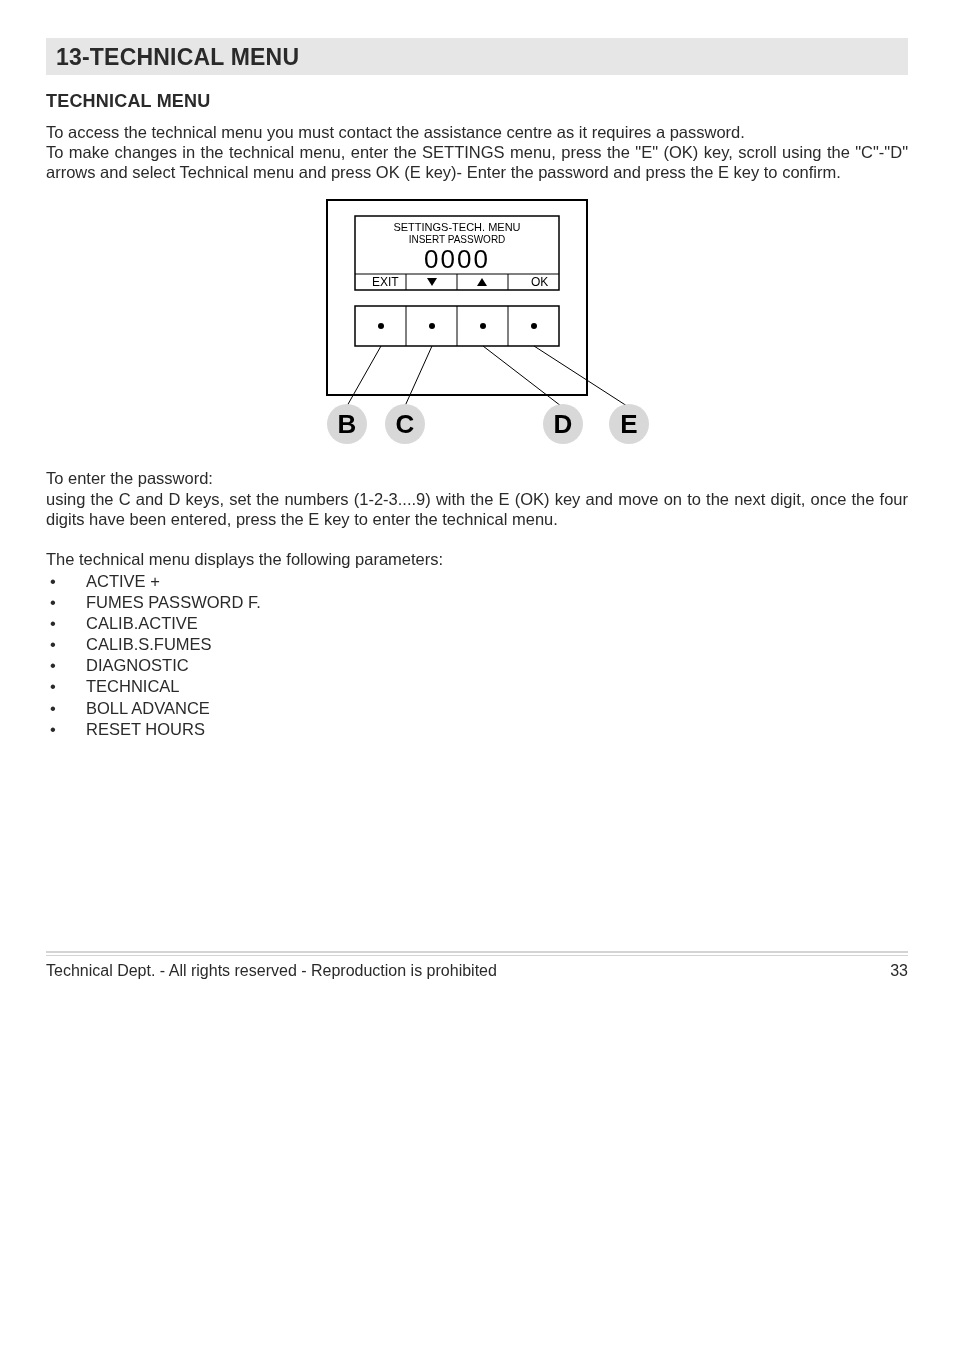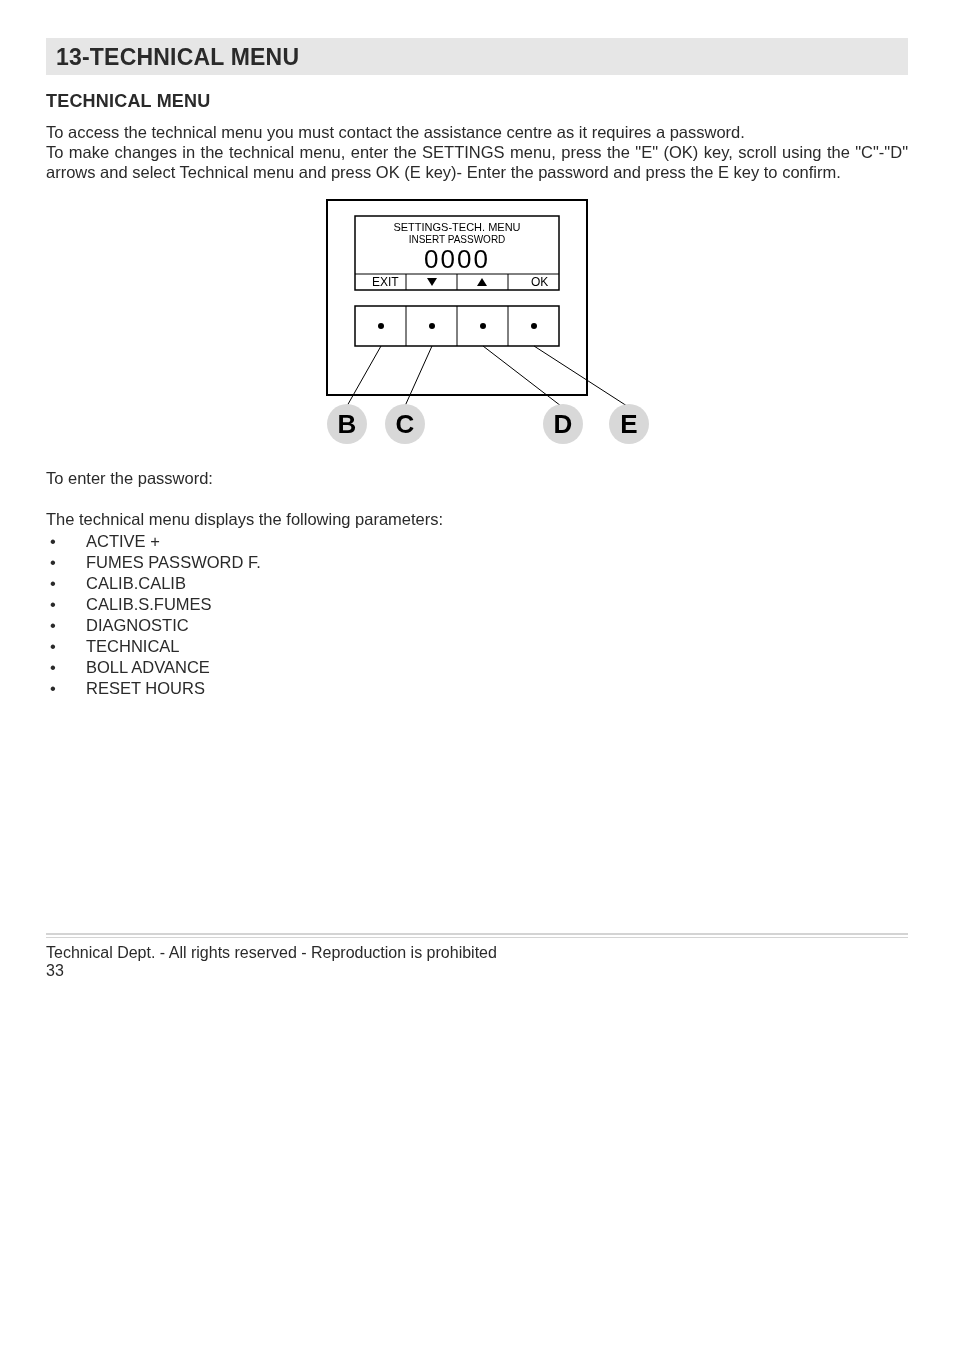--- a/index.html
+++ b/index.html
@@ -10,21 +10,21 @@
   .subhead { font-size: 18px; font-weight: 700; letter-spacing: 0.2px; margin-bottom: 10px; font-stretch: condensed; }
   .body-text { font-size: 16.5px; line-height: 1.22; font-stretch: condensed; text-align: justify; }
   .para-block { margin-bottom: 8px; }
   .diagram-wrap { display: flex; justify-content: center; margin: 14px 0 12px 0; }
   .list { margin-top: 2px; }
   .list-row { display: flex; align-items: baseline; font-size: 16.5px; line-height: 1.28; font-stretch: condensed; }
   .bullet { width: 40px; display: inline-block; text-align: left; padding-left: 4px; }
   .footer { position: absolute; left: 46px; right: 46px; bottom: 28px; }
   .footer-rule-top { height: 2px; background: #d4d4d4; margin-bottom: 2px; }
   .footer-rule-bot { height: 1px; background: #d4d4d4; margin-bottom: 6px; }
-  .footer-row { display: flex; justify-content: space-between; align-items: baseline; font-size: 16px; font-stretch: condensed; flex-direction: column; }
+  .footer-row { display: flex; justify-content: space-between; align-items: baseline; font-size: 16px; font-stretch: condensed; }
   svg text { font-family: "Myriad Pro", "Segoe UI", Arial, sans-serif; }
 </style>
 </head>
 <body>
 
 <div class="page">
 
   <div class="section-header">
     <h1>13-TECHNICAL MENU</h1>
   </div>
@@ -78,38 +78,39 @@
       <circle cx="342" cy="228" r="20" fill="#d8d8d8"></circle>
       <text x="60" y="237" text-anchor="middle" font-size="26" font-weight="700">B</text>
       <text x="118" y="237" text-anchor="middle" font-size="26" font-weight="700">C</text>
       <text x="276" y="237" text-anchor="middle" font-size="26" font-weight="700">D</text>
       <text x="342" y="237" text-anchor="middle" font-size="26" font-weight="700">E</text>
     </svg>
   </div>
 
   <div class="para-block">
     <div class="body-text">To enter the password:</div>
+    <div class="body-text">using the C and D keys, set the numbers (1-2-3....9) with the E (OK) key and move on to the next digit, once the four digits have been entered, press the E key to enter the technical menu.</div>
   </div>
 
   <div style="height:12px;"></div>
 
   <div class="body-text">The technical menu displays the following parameters:</div>
 
   <div class="list">
     <div class="list-row">
         <span class="bullet">•</span>
         <span>ACTIVE +</span>
       </div>
     <div class="list-row">
         <span class="bullet">•</span>
         <span>FUMES PASSWORD F.</span>
       </div>
     <div class="list-row">
         <span class="bullet">•</span>
-        <span>CALIB.CALIB</span>
+        <span>CALIB.ACTIVE</span>
       </div>
     <div class="list-row">
         <span class="bullet">•</span>
         <span>CALIB.S.FUMES</span>
       </div>
     <div class="list-row">
         <span class="bullet">•</span>
         <span>DIAGNOSTIC</span>
       </div>
     <div class="list-row">

